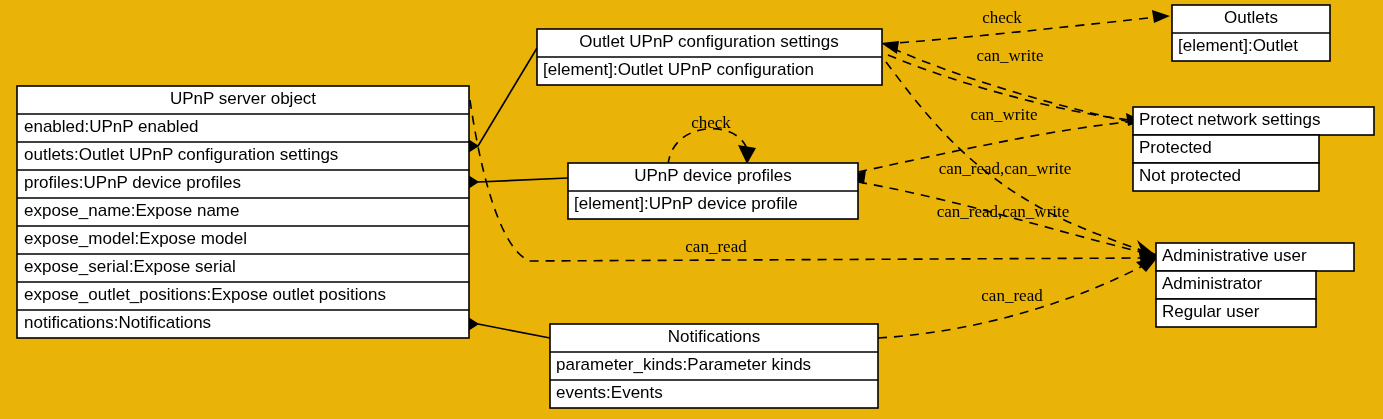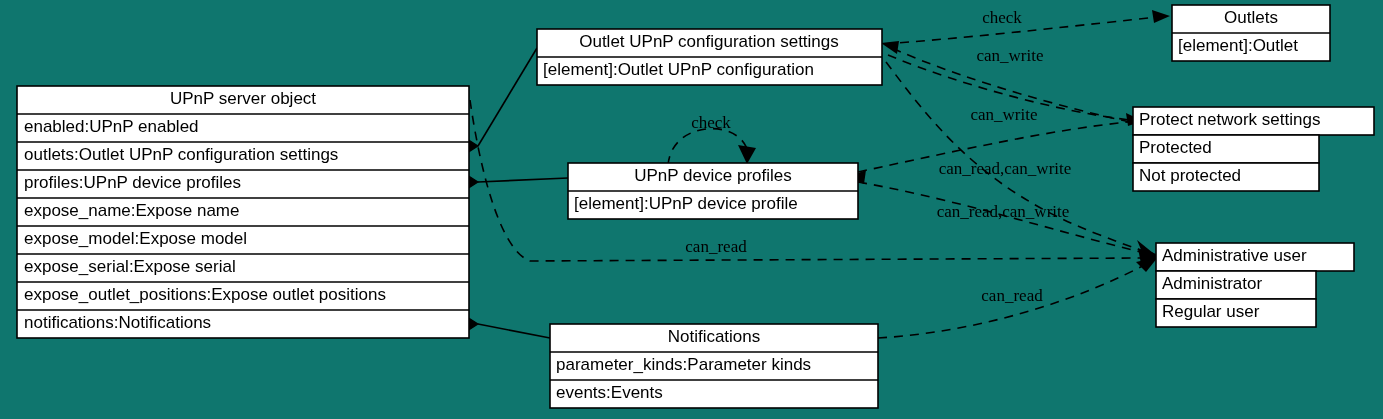--- a/index.html
+++ b/index.html
@@ -4,21 +4,21 @@
 <style>
   html, body {
     margin: 0;
     padding: 0;
     background: #ffffff;
   }
   #diagram-root {
     position: relative;
     width: 1383px;
     height: 419px;
-    background: #0f766e;
+    background: #eab308;
     overflow: hidden;
     font-family: "Liberation Sans", sans-serif;
   }
   svg#diagram-svg {
     position: absolute;
     left: 0;
     top: 0;
     width: 1383px;
     height: 419px;
     display: block;

